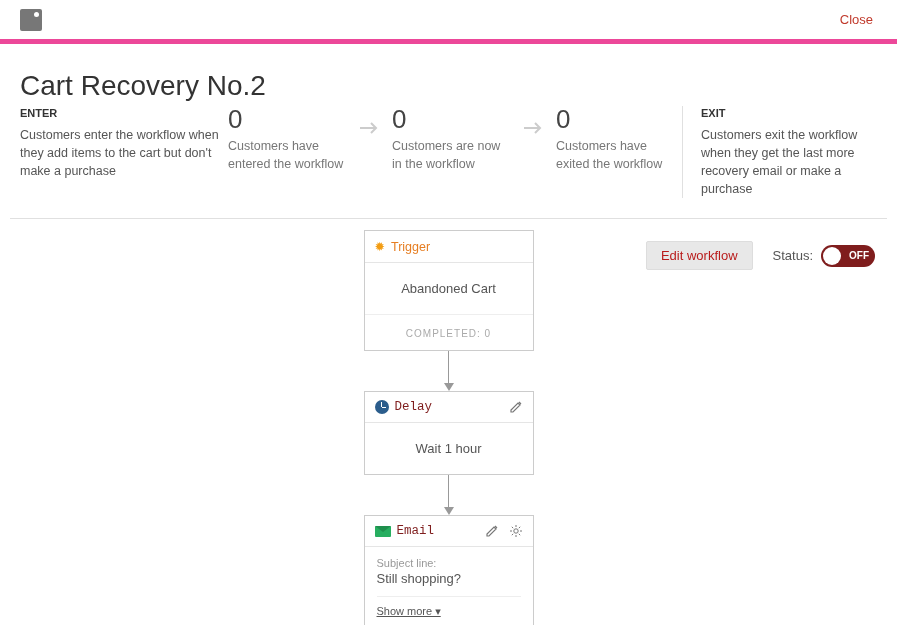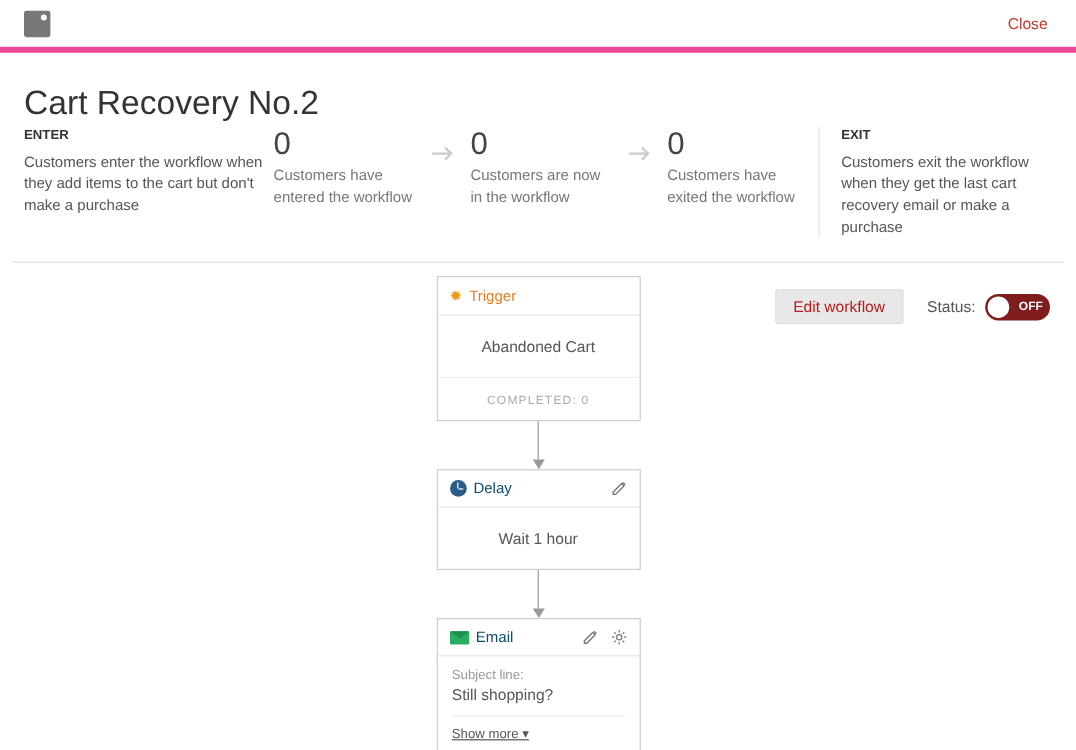--- a/index.html
+++ b/index.html
@@ -138,21 +138,21 @@
   }
   .card-head {
     display:flex; align-items:center; justify-content:space-between;
     padding:8px 10px;
     border-bottom:1px solid #e5e5e5;
     font-size:12.5px;
   }
   .card-head .left { display:flex; align-items:center; gap:6px; }
   .card-head .icons { display:flex; gap:10px; }
   .trigger-title { color:#e67e22; }
-  .delay-title, .email-title { color:#0c4a6e; }
+  .delay-title, .email-title { color:#7f1d1d;font-family:Liberation Mono, monospace; }
   .burst-icon { color:#f39c12; }
   .clock-icon {
     width:14px; height:14px; background:#2b5d8c; border-radius:50%;
     position:relative;
   }
   .clock-icon::before, .clock-icon::after {
     content:""; position:absolute; background:#fff;
   }
   .clock-icon::before { width:1px; height:5px; left:6.5px; top:2px;}
   .clock-icon::after { width:4px; height:1px; left:7px; top:7px;}
@@ -229,21 +229,21 @@
       <svg class="arrow" width="22" height="16" viewBox="0 0 22 16">
         <path d="M2 8 H18 M13 3 L18 8 L13 13" stroke="#ccc" stroke-width="2" fill="none"></path>
       </svg>
       <div class="stat">
         <div class="stat-num">0</div>
         <div class="stat-desc">Customers have exited the workflow</div>
       </div>
     </div>
     <div class="exit-block">
       <span class="label">EXIT</span>
-      <span>Customers exit the workflow when they get the last cart recovery email or make a purchase</span>
+      <span>Customers exit the workflow when they get the last more recovery email or make a purchase</span>
     </div>
   </div>
 </div>
 
 <div class="controls-row">
   <button class="edit-btn">Edit workflow</button>
   <div class="status-wrap">
     <span>Status:</span>
     <div class="toggle">
       <div class="knob"></div>

